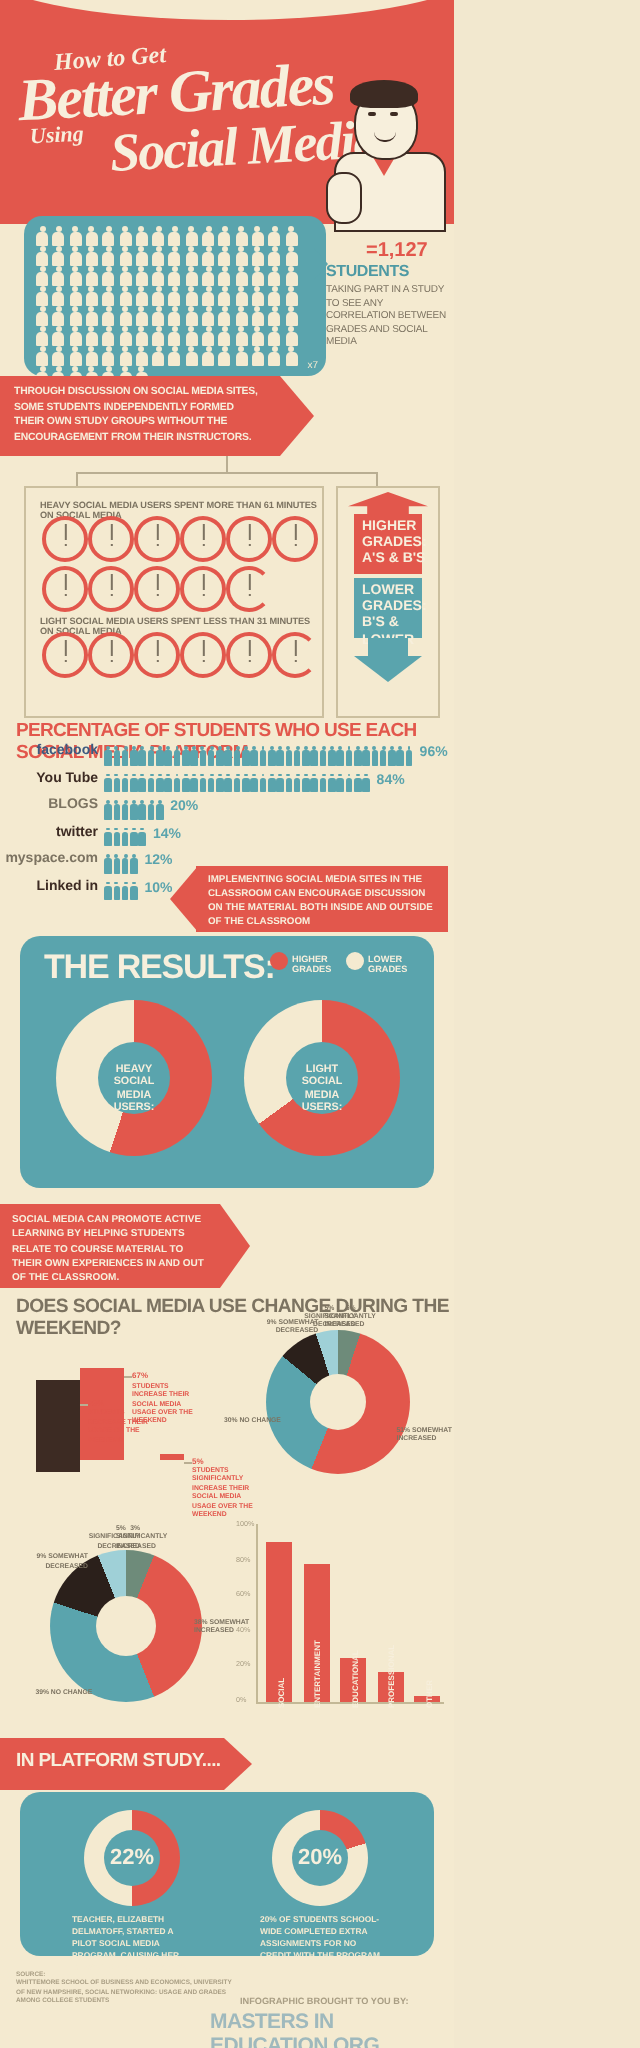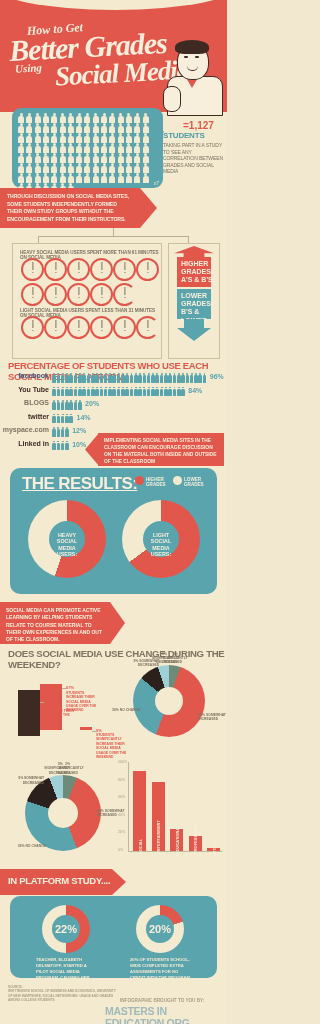--- a/index.html
+++ b/index.html
@@ -77,21 +77,21 @@
   .bp b{position:absolute;left:0.3px;top:2.2px;width:3.6px;height:7.4px;background:#5aa4ad;border-radius:1.4px 1.4px .4px .4px;}
   .plat-val{position:absolute;color:#5aa4ad;font-size:7px;font-weight:bold;top:1px;}
 
   
   .arrow-imp{position:absolute;left:98px;top:433px;width:126px;height:33px;background:#e2574c;}
   .arrow-imp-tip{position:absolute;left:85px;top:433px;width:14px;height:33px;background:#e2574c;clip-path:polygon(100% 0,0 50%,100% 100%);}
   .arrow-imp p{margin:0;position:absolute;left:6px;top:4px;width:116px;color:#f7efdc;font-size:4.9px;line-height:7px;font-weight:bold;}
 
   
   .res-panel{position:absolute;left:10px;top:468px;width:207px;height:126px;background:#5aa4ad;border-radius:10px;}
-  .res-title{position:absolute;left:22px;top:474px;color:#f7efdc;font-size:17px;font-weight:bold;letter-spacing:-.6px;text-decoration:underline;}
+  .res-title{position:absolute;left:22px;top:474px;color:#f7efdc;font-size:17px;font-weight:bold;letter-spacing:-.6px;}
   .lg{position:absolute;font-size:4.6px;font-weight:bold;color:#f7efdc;line-height:5.4px;}
   .lgdot{position:absolute;width:9px;height:9px;border-radius:50%;}
   .donut{position:absolute;width:78px;height:78px;border-radius:50%;}
   .donut .hole{position:absolute;left:21px;top:21px;width:36px;height:36px;border-radius:50%;background:#5aa4ad;}
   .donut .hole span{position:absolute;left:2px;top:11px;width:32px;text-align:center;color:#f7efdc;font-size:5.4px;font-weight:bold;line-height:6.4px;}
 
   
   .arrow-pro{position:absolute;left:0;top:602px;width:110px;height:42px;background:#e2574c;}
   .arrow-pro-tip{position:absolute;left:110px;top:602px;width:15px;height:42px;background:#e2574c;clip-path:polygon(0 0,100% 50%,0 100%);}
   .arrow-pro p{margin:0;position:absolute;left:6px;top:5px;width:100px;color:#f7efdc;font-size:5px;line-height:7.3px;font-weight:bold;}

